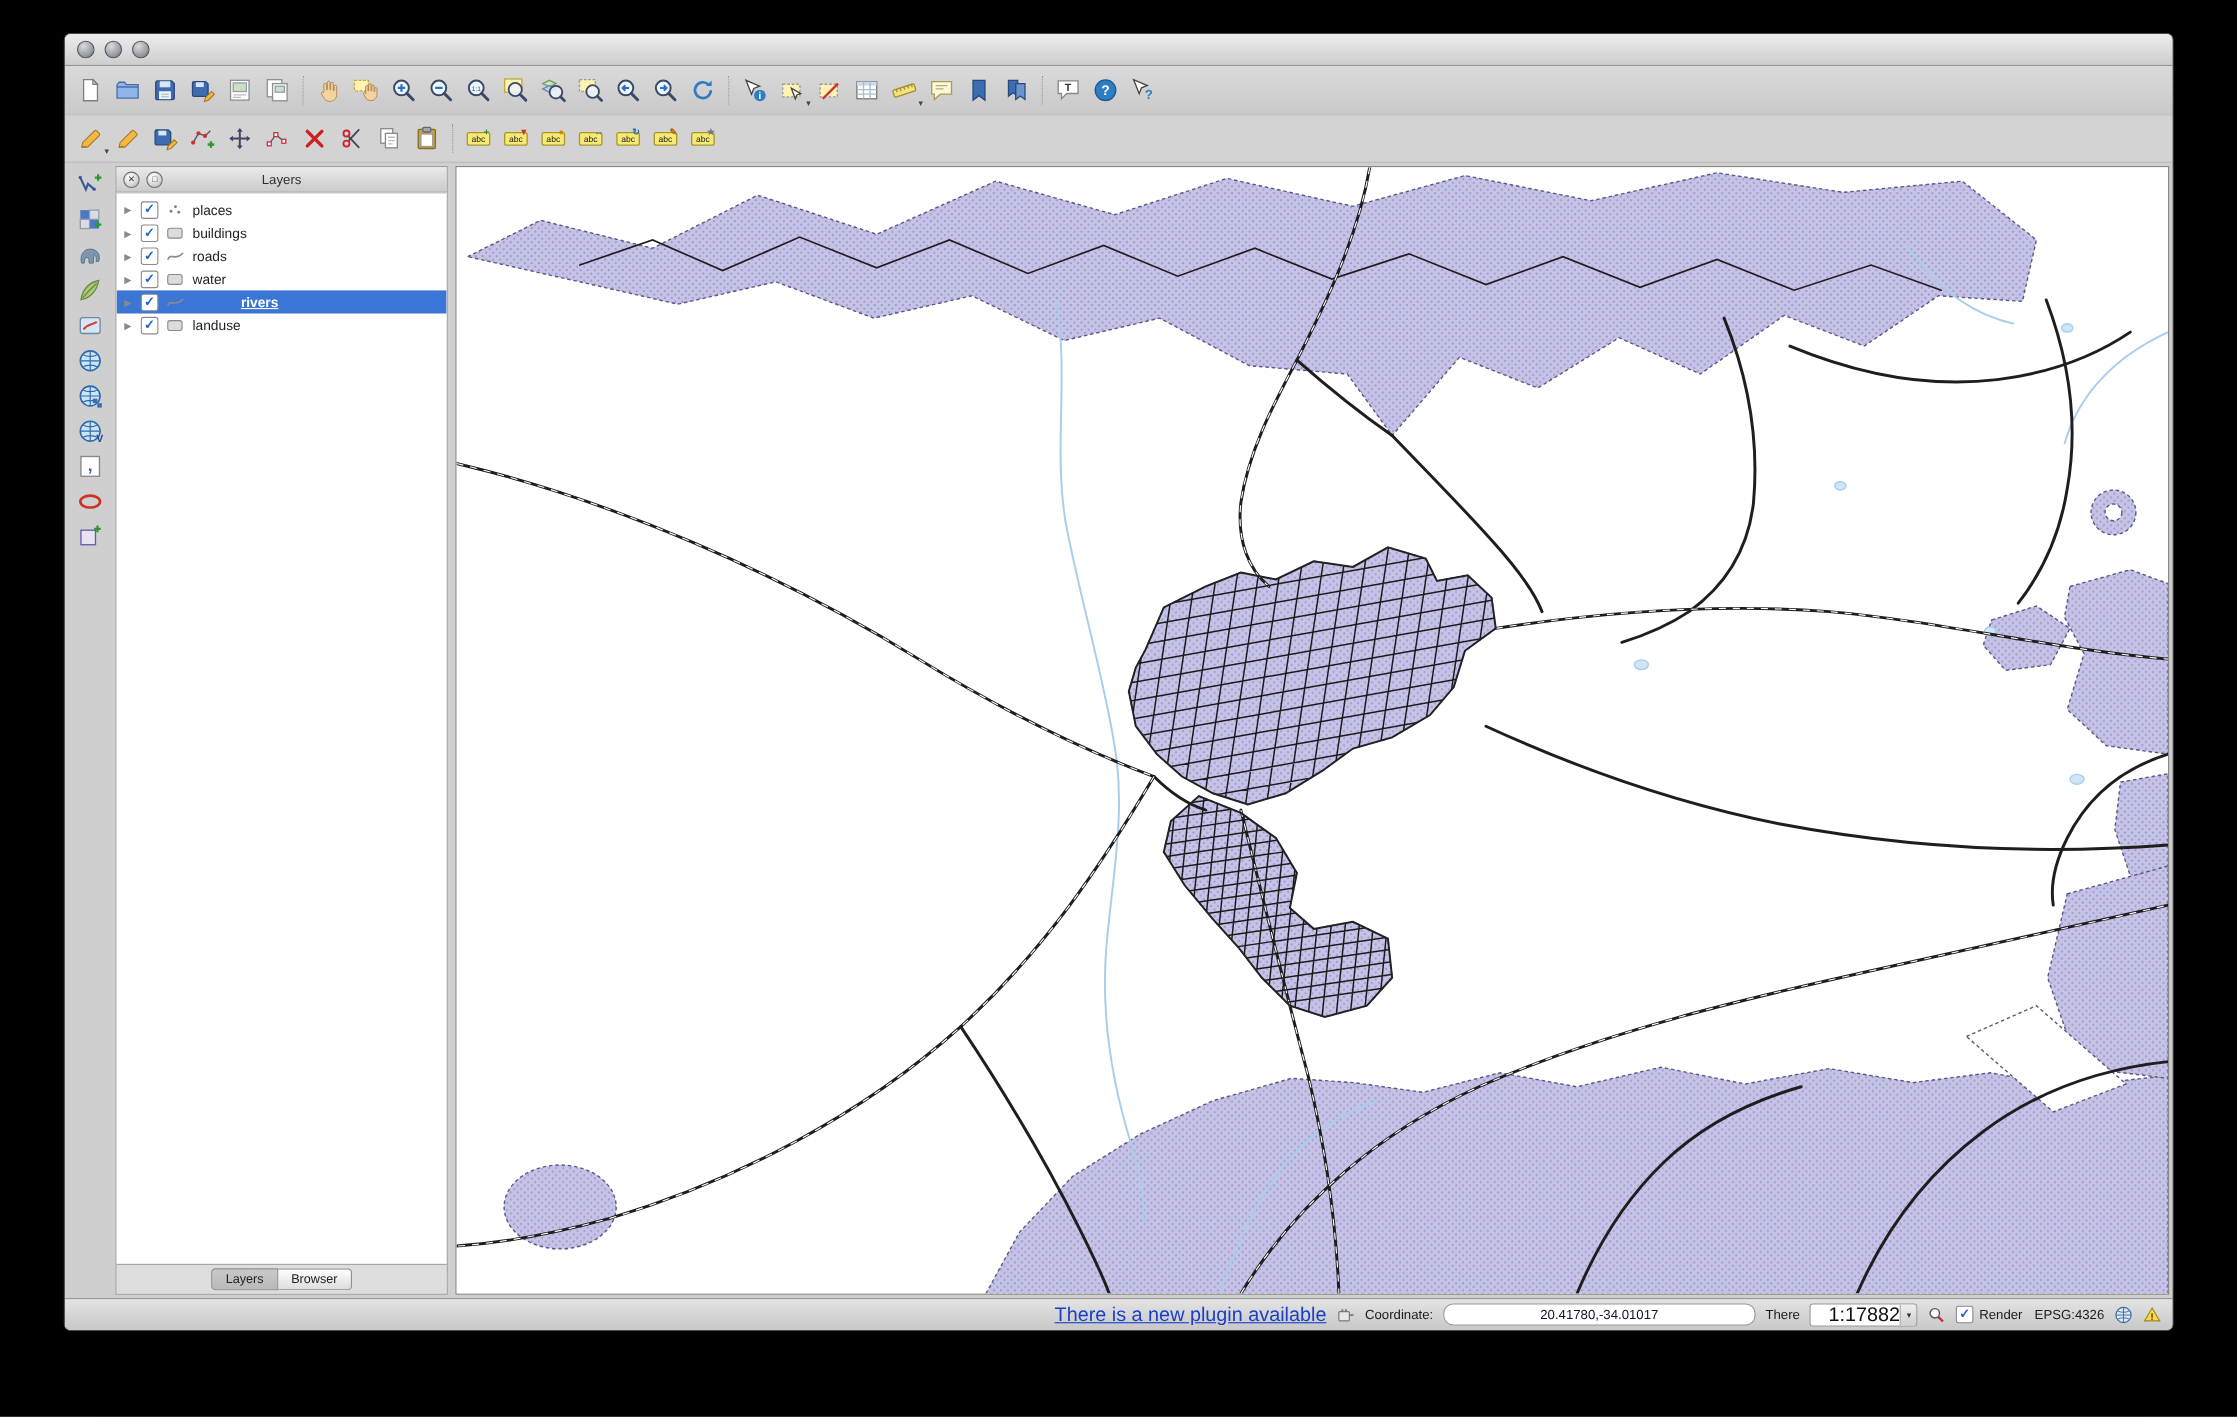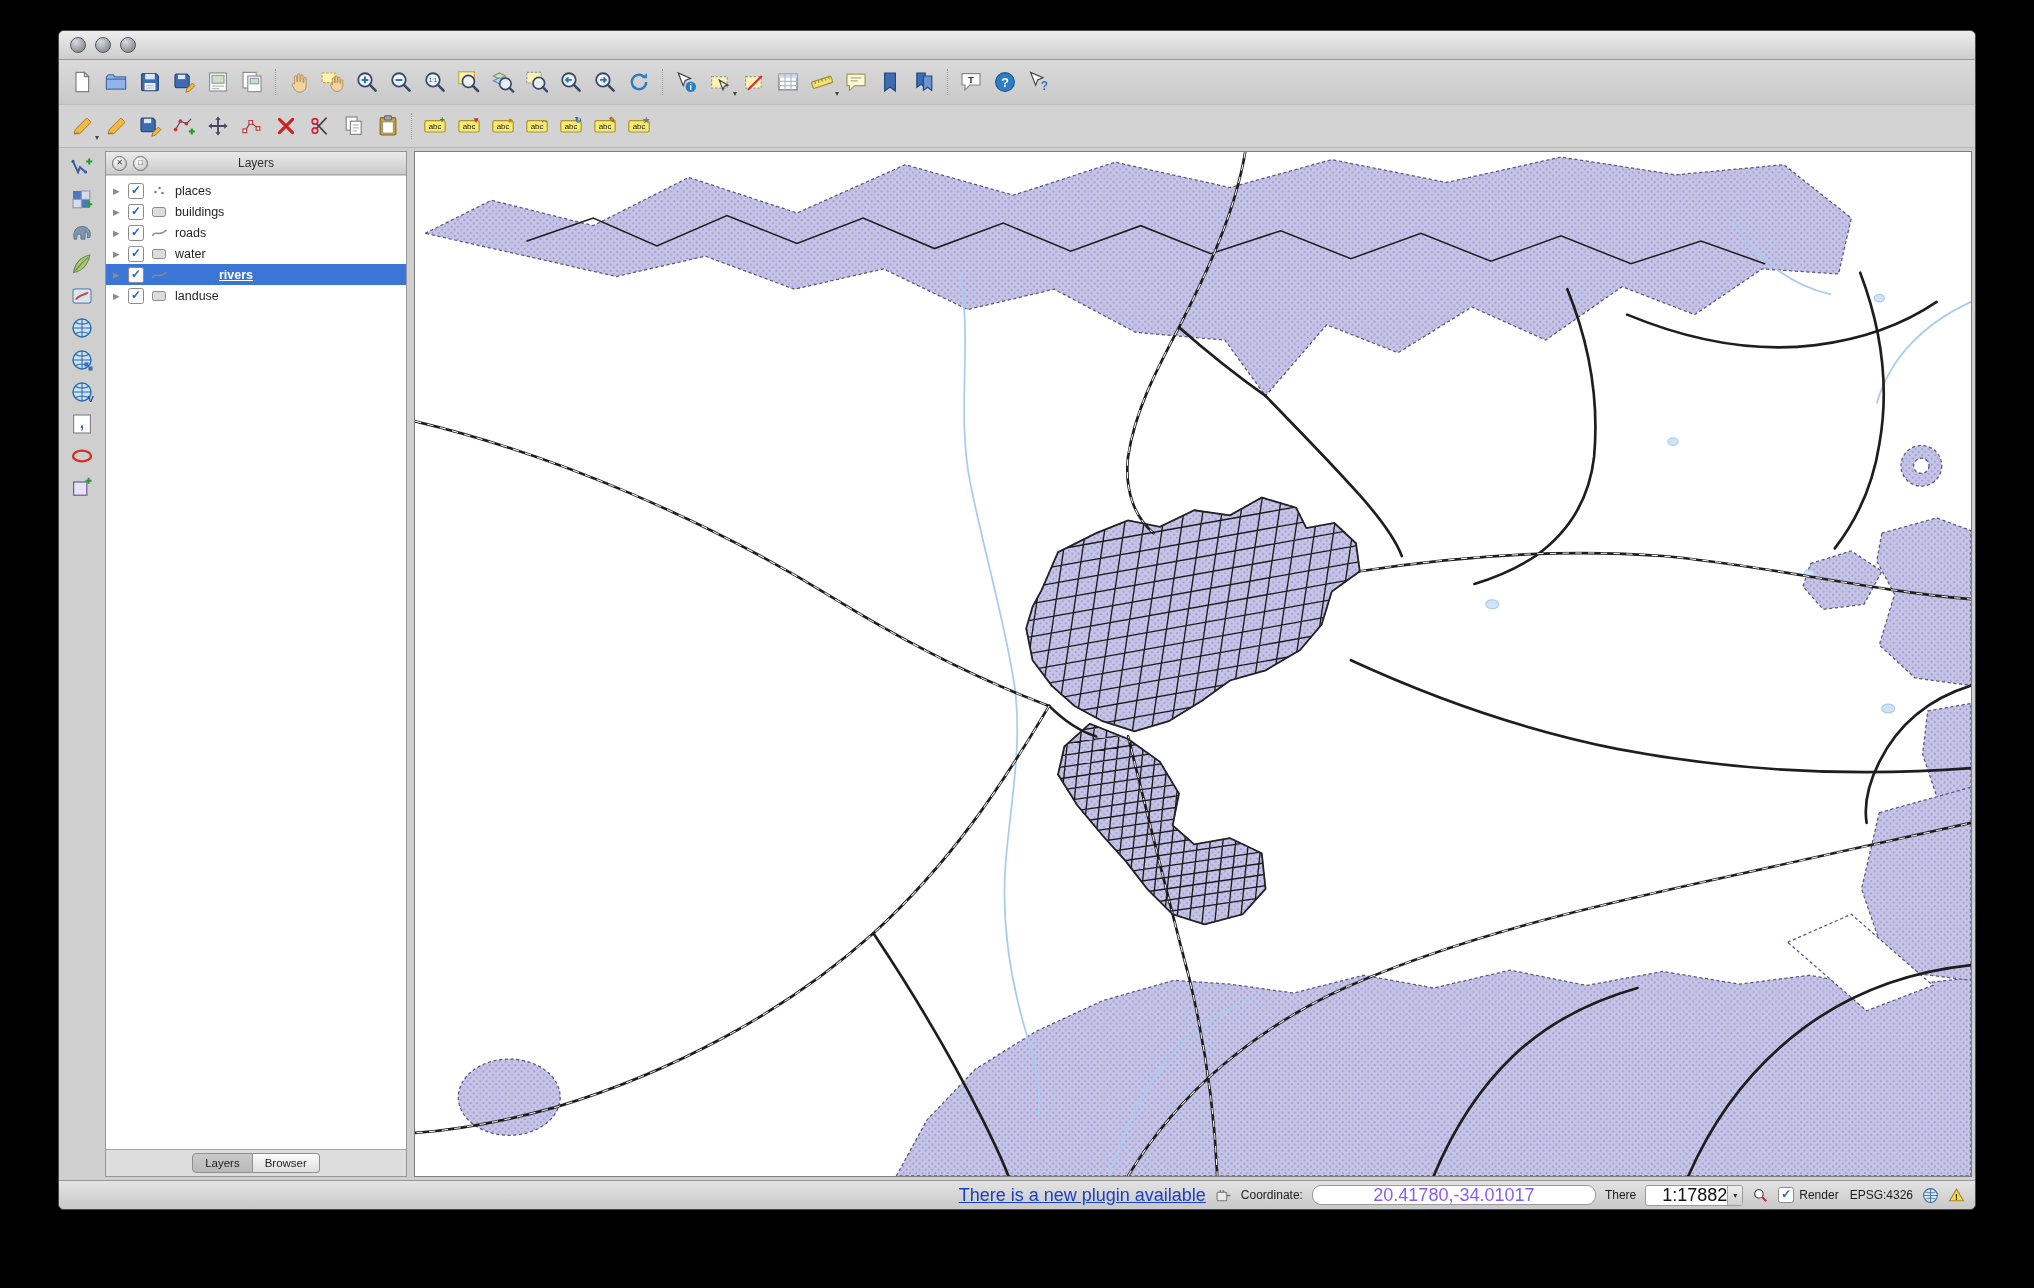--- a/index.html
+++ b/index.html
@@ -74,21 +74,21 @@
   .grid path{fill:none;stroke:#1a1a1a;stroke-width:1.05;}
   .outlines path{fill:none;stroke:#222222;stroke-width:1.4;}
   
   .statusbar{height:28px;background:linear-gradient(#e3e3e3,#c8c8c8);border-top:1px solid #989898;
     display:flex;align-items:center;font-size:12px;color:#222;padding:0 10px;gap:9px;flex:0 0 auto;}
   .sb-spacer{flex:1;}
   .plugin-link{color:var(--link);text-decoration:underline;font-size:18px;cursor:pointer;}
   .sb-icon, .sb-icon svg{width:17px;height:17px;display:inline-block;}
   .sb-label{color:#1c1c1c;}
   .coord-field{width:282px;height:18px;background:#fff;border:1px solid #9a9a9a;border-radius:9px;
-    text-align:center;font-size:18px;line-height:18px;color:#8b5cf6;}
+    text-align:center;font-size:12px;line-height:18px;color:#0f172a;}
   .scale-combo{width:96px;height:19px;background:#fff;border:1px solid #9a9a9a;border-radius:3px;
     display:inline-flex;align-items:center;overflow:hidden;}
   .scale-value{flex:1;padding-left:6px;font-size:18px;color:#111;margin-left:10px;}
   .combo-arrow{width:15px;height:100%;background:linear-gradient(#efefef,#cfcfcf);border-left:1px solid #a6a6a6;
     font-size:8px;display:inline-flex;align-items:center;justify-content:center;color:#333;}
   .render-check{display:inline-flex;align-items:center;gap:5px;}
   .epsg{margin-left:2px;}
 </style>
 </head>
 <body>

